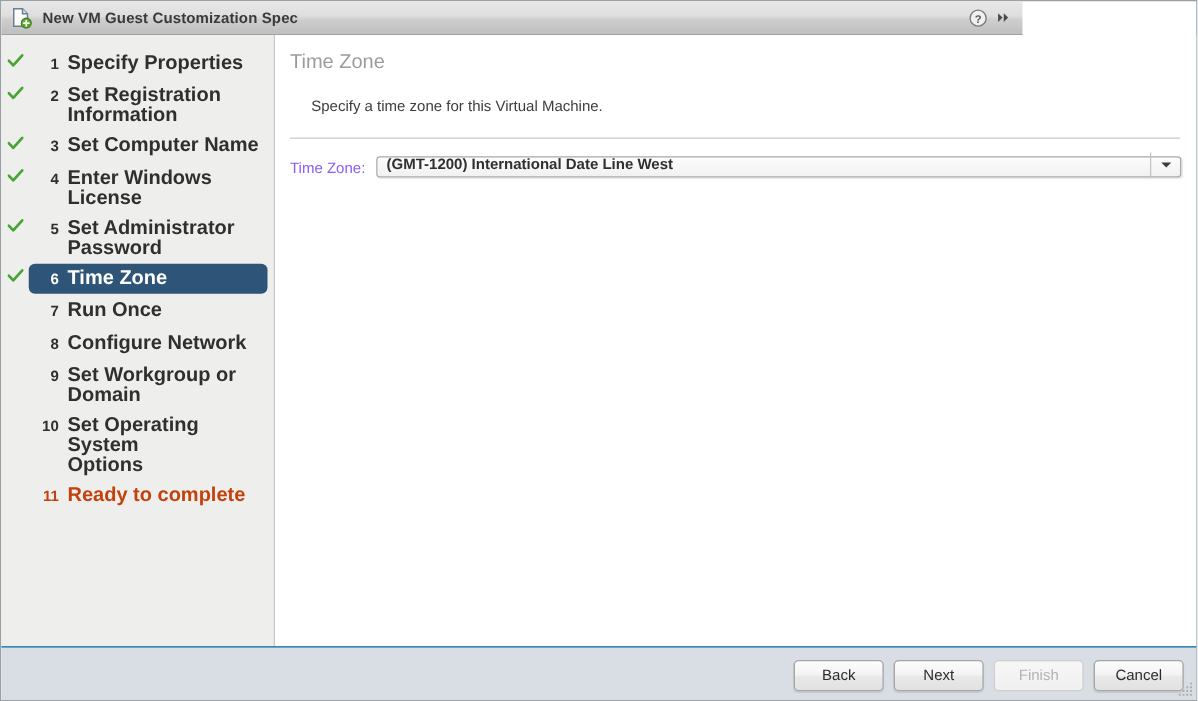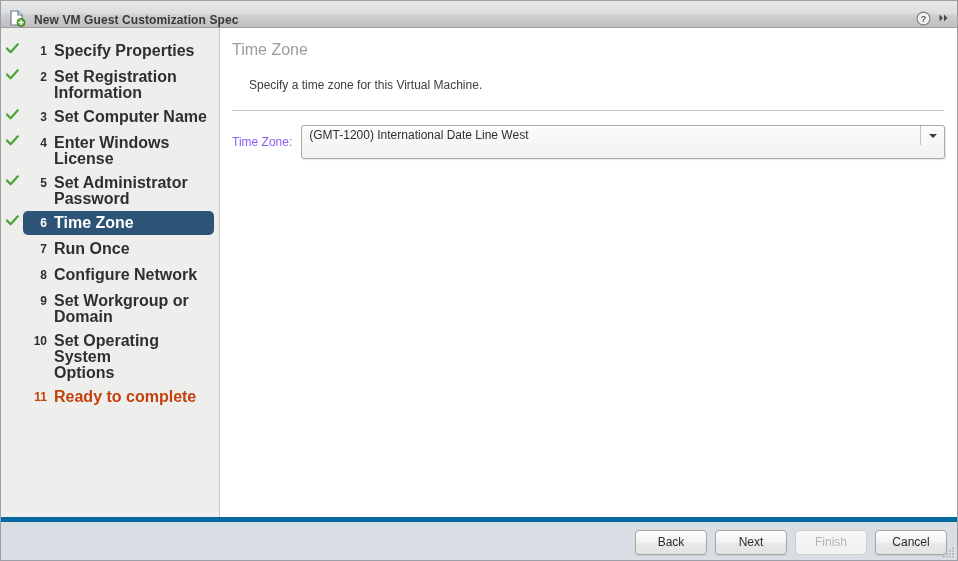--- a/index.html
+++ b/index.html
@@ -22,27 +22,27 @@
     box-sizing: border-box;
     border: 1px solid #9aa0a6;
     background: #ffffff;
     overflow: hidden;
   }
 
   
   #titlebar {
     position: absolute;
     left: 0; top: 0;
-    width: 958px;
+    width: 817px;
     height: 27px;
     box-sizing: border-box;
     background: linear-gradient(to bottom, #e8e8e8 0%, #dedede 45%, #cfcfcf 55%, #bfbfbf 100%);
     border-bottom: 1px solid #9e9e9e;
     display: flex;
-    align-items: flex-end;
+    align-items: center;
     padding: 0 6px 0 7px;
   }
   #titlebar .doc-icon {
     width: 18px;
     height: 18px;
     flex: 0 0 18px;
     position: relative;
     margin-right: 8px;
   }
   #titlebar .title-text {
@@ -165,29 +165,30 @@
   #field-label {
     font-size: 12px;
     color: #8b5cf6;
     white-space: nowrap;
     margin-right: 9px;
     line-height: 16px;
   }
   #timezone-select {
     position: relative;
     flex: 1 1 auto;
-    height: 34px;
+    height: 17px;
     box-sizing: border-box;
     border: 1px solid #a8a8a8;
     border-radius: 3px;
     background: linear-gradient(to bottom, #fcfcfc 0%, #f1f1f1 100%);
     box-shadow: 0 1px 0 rgba(255,255,255,0.9) inset, 1px 1px 1px rgba(0,0,0,0.10);
     display: flex;
-    align-items: flex-start;
+    align-items: flex-end;
     cursor: default;
+    font-weight: bold;
   }
   #timezone-value {
     flex: 1 1 auto;
     font-size: 12px;
     color: #2f2f2f;
     padding: 0 6px 0 7px;
     line-height: 19px;
     white-space: nowrap;
     overflow: hidden;
   }
@@ -208,21 +209,21 @@
 
   
   #footer {
     position: absolute;
     left: 0;
     top: 516px;
     width: 958px;
     height: 45px;
     box-sizing: border-box;
     background: #d9dde4;
-    border-top: 5px solid #0369a1;
+    border-top: 1px solid #0369a1;
     display: flex;
     align-items: center;
     justify-content: flex-end;
     padding-right: 12px;
   }
   .btn {
     min-width: 72px;
     height: 25px;
     margin-left: 8px;
     box-sizing: border-box;

